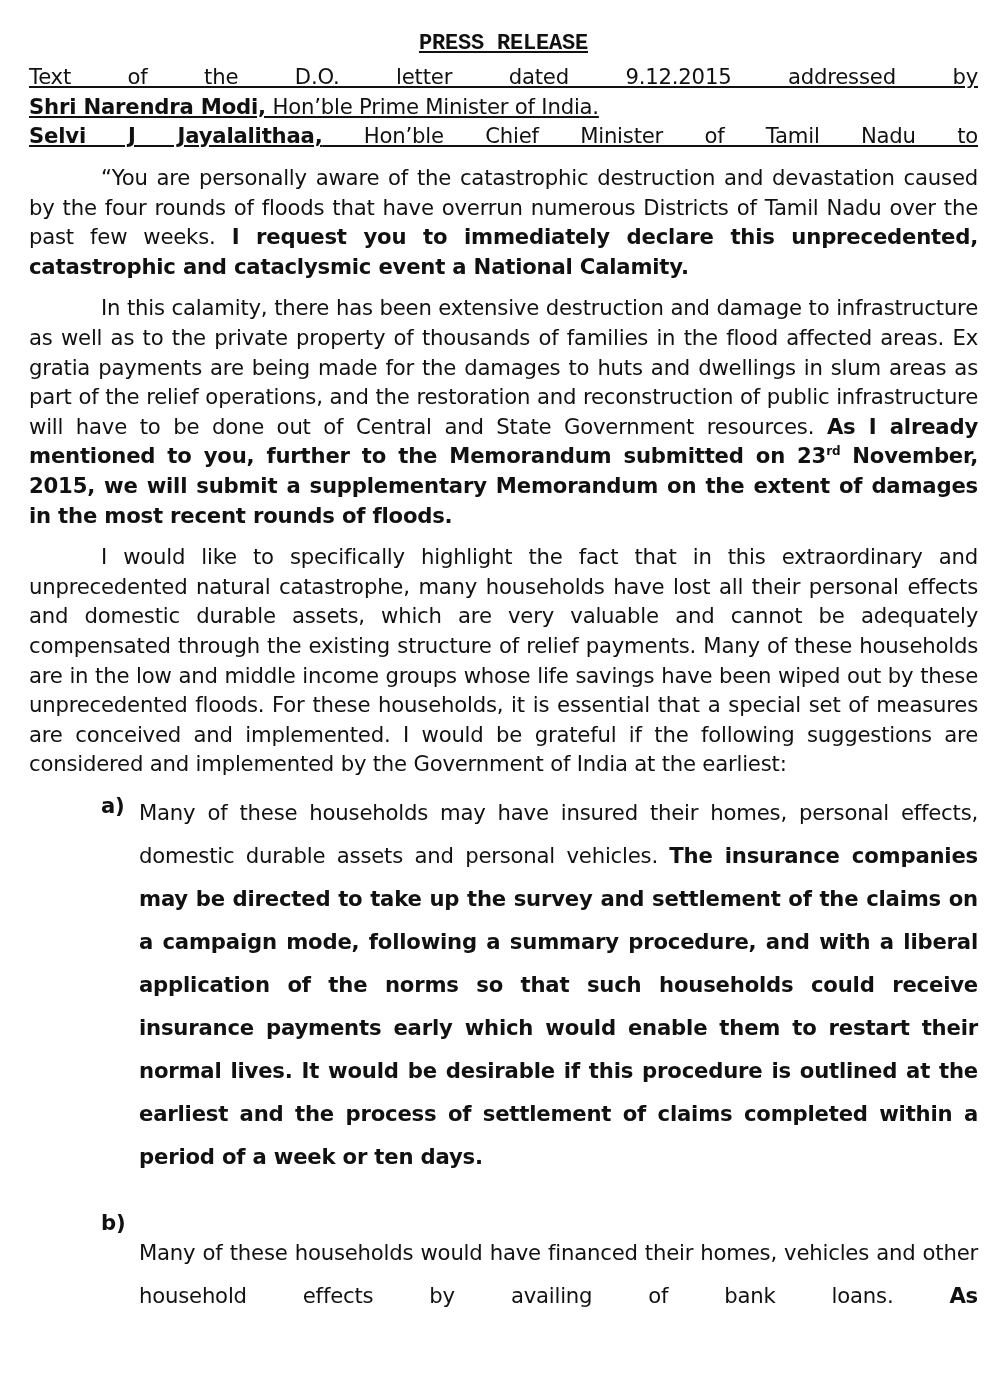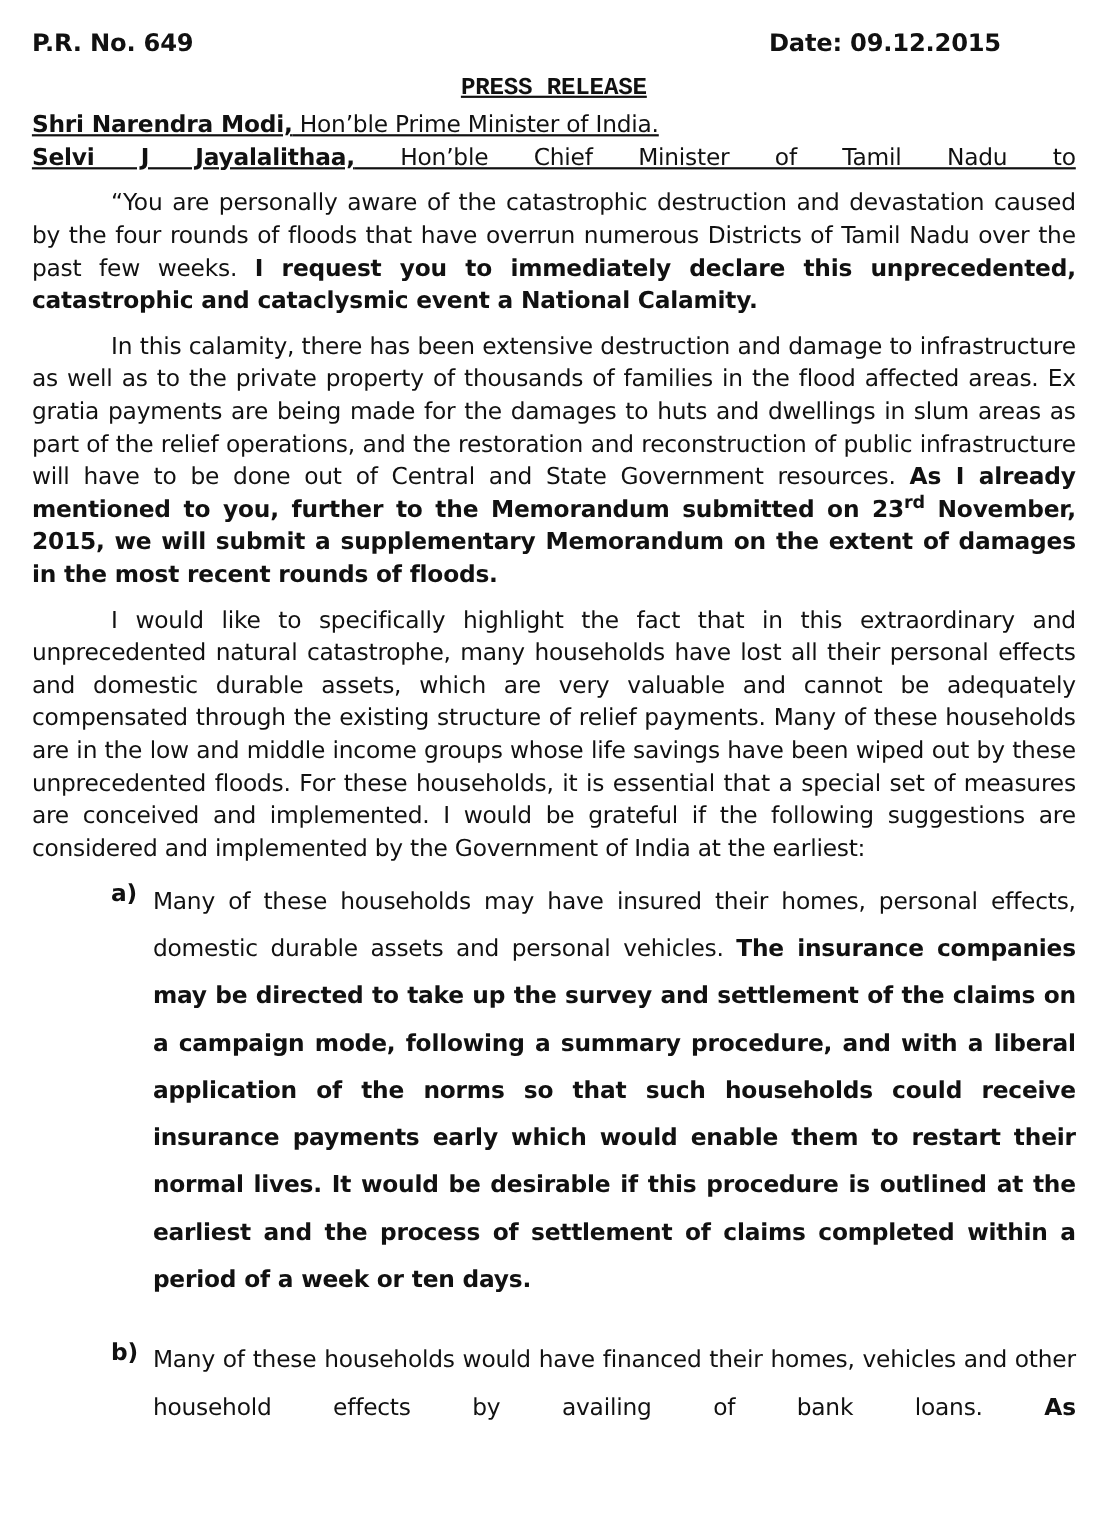--- a/index.html
+++ b/index.html
@@ -62,33 +62,30 @@
       width: 38px;
       font-weight: bold;
       line-height: 29.6px;
       flex: none;
     }
     .list-item .body {
       flex: 1;
       text-align: justify;
       line-height: 43px;
     }
-    sup { font-size: 16px; line-height: 0; }
+    sup { font-size: 12px; line-height: 0; }
   </style>
 </head>
 <body>
 
 <div class="page">
-  <div class="hdr">
-    <span>P.R. No. 649</span>
-    <span class="date">Date: 09.12.2015</span>
-  </div>
   <div class="title">PRESS RELEASE</div>
 
   <div class="intro">
+    <span class="line">Text of the D.O. letter dated 9.12.2015 addressed by</span>
     <span class="line last"><b>Shri Narendra Modi,</b><span> Hon’ble Prime Minister of India.</span></span>
     <span class="line"><b>Selvi J Jayalalithaa,</b><span> Hon’ble Chief Minister of Tamil Nadu to</span></span>
   </div>
 
   <div class="gap"></div>
   <p class="para"><span>“You are personally aware of the catastrophic destruction and devastation caused by the four rounds of floods that have overrun numerous Districts of Tamil Nadu over the past few weeks. </span><b>I request you to immediately declare this unprecedented, catastrophic and cataclysmic event a National Calamity.</b></p>
 
   <div class="gap"></div>
   <p class="para"><span>In this calamity, there has been extensive destruction and damage to infrastructure as well as to the private property of thousands of families in the flood affected areas. Ex gratia payments are being made for the damages to huts and dwellings in slum areas as part of the relief operations, and the restoration and reconstruction of public infrastructure will have to be done out of Central and State Government resources. </span><b><span>As I already mentioned to you, further to the Memorandum submitted on 23</span><sup>rd</sup><span> November, 2015, we will submit a supplementary Memorandum on the extent of damages in the most recent rounds of floods.</span></b></p>
 
@@ -97,15 +94,15 @@
 
   <div class="gap"></div>
   <div class="list-item">
     <span class="marker">a)</span>
     <div class="body"><span>Many of these households may have insured their homes, personal effects, domestic durable assets and personal vehicles. </span><b>The insurance companies may be directed to take up the survey and settlement of the claims on a campaign mode, following a summary procedure, and with a liberal application of the norms so that such households could receive insurance payments early which would enable them to restart their normal lives. It would be desirable if this procedure is outlined at the earliest and the process of settlement of claims completed within a period of a week or ten days.</b></div>
   </div>
 
   <div style="height:30px"></div>
   <div class="list-item">
     <span class="marker">b)</span>
-    <div class="body" style="text-align-last: justify;"><span>Many of these households would have financed their homes, vehicles and other household effects by availing of bank loans.  </span><b>As</b></div>
+    <div class="body" style="text-align-last: justify; margin-top: 23px;"><span>Many of these households would have financed their homes, vehicles and other household effects by availing of bank loans.  </span><b>As</b></div>
   </div>
 </div>
 
 </body></html>

